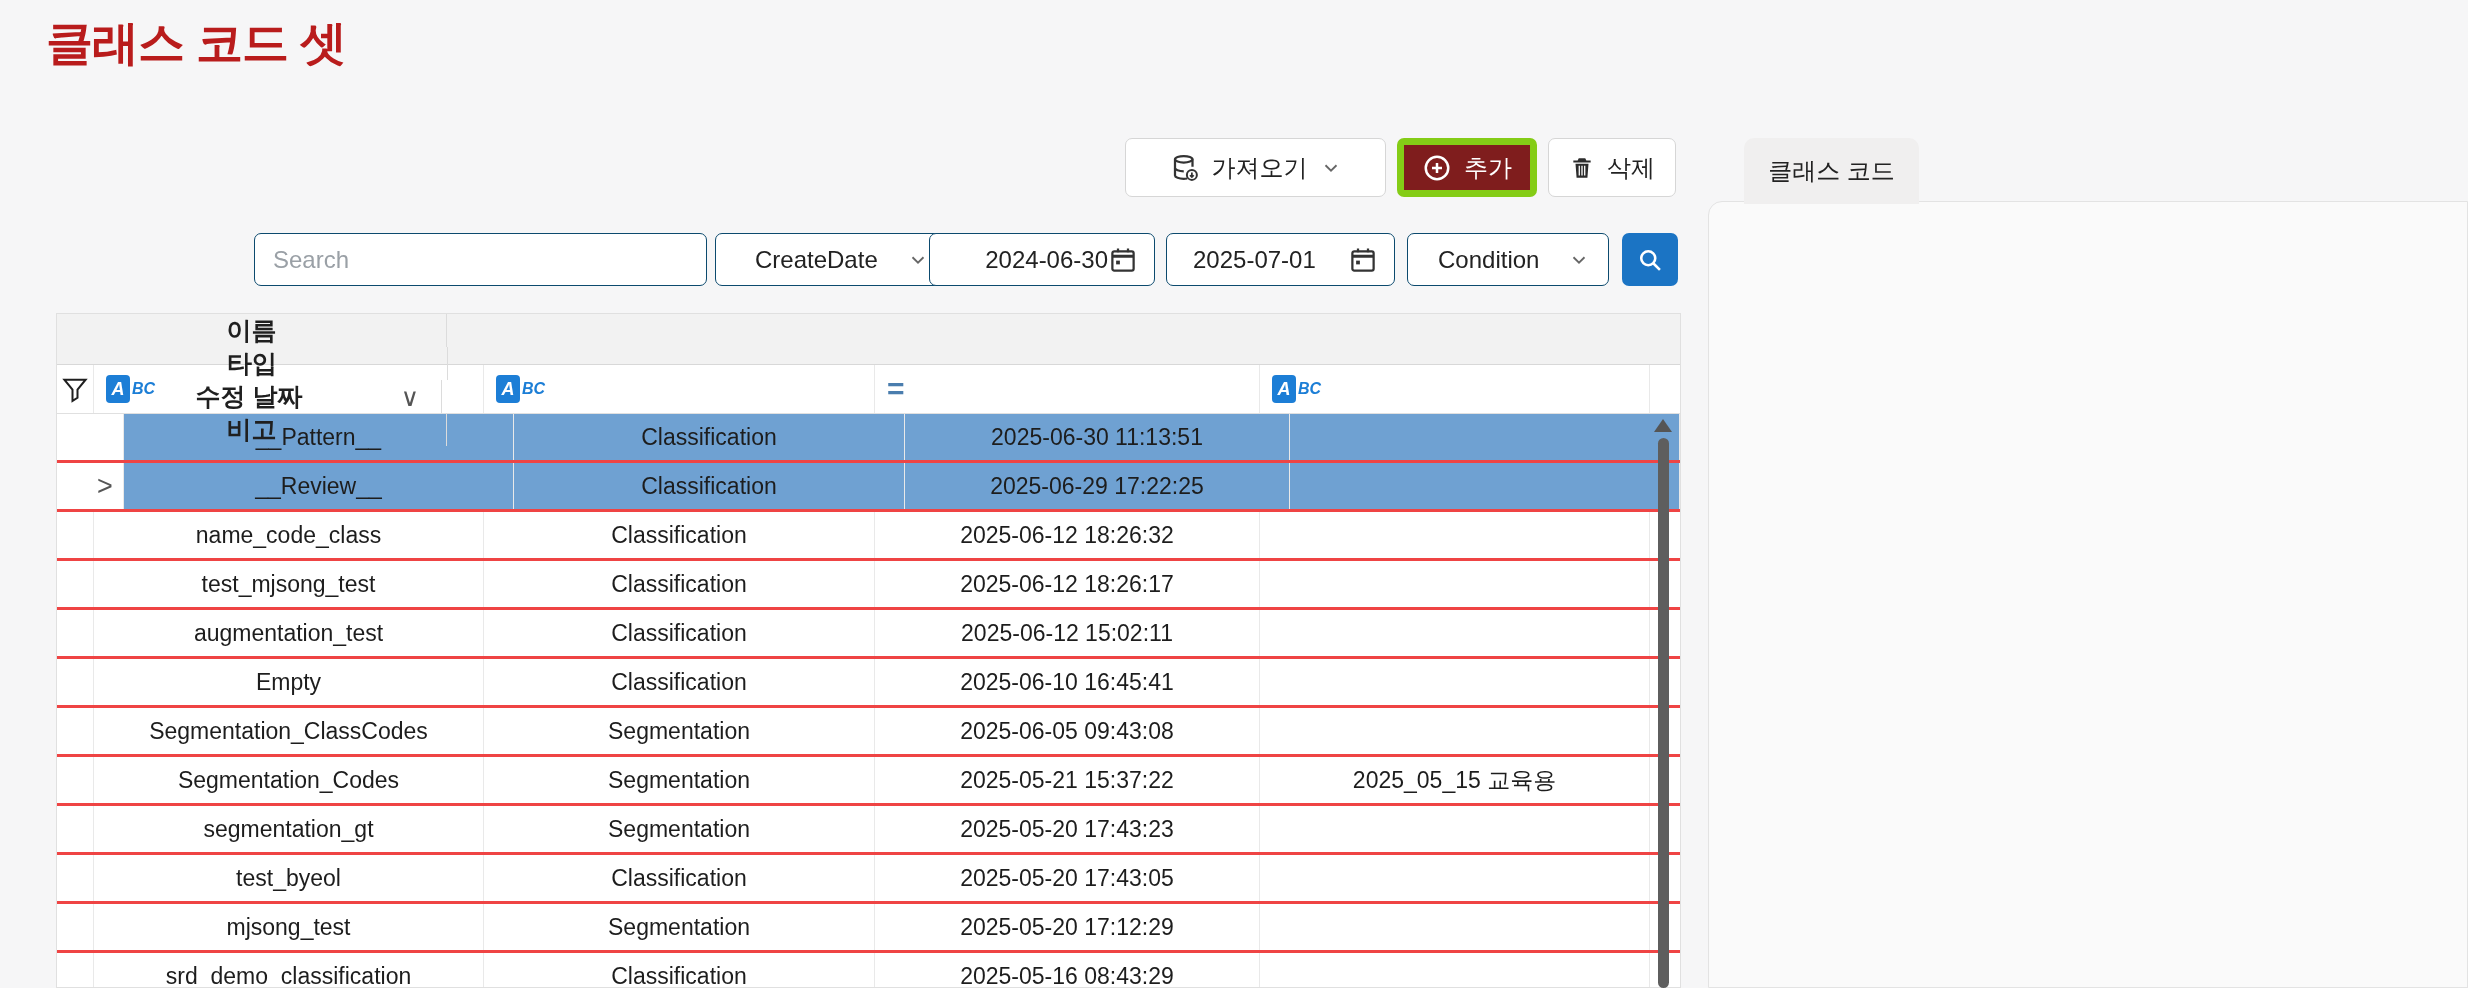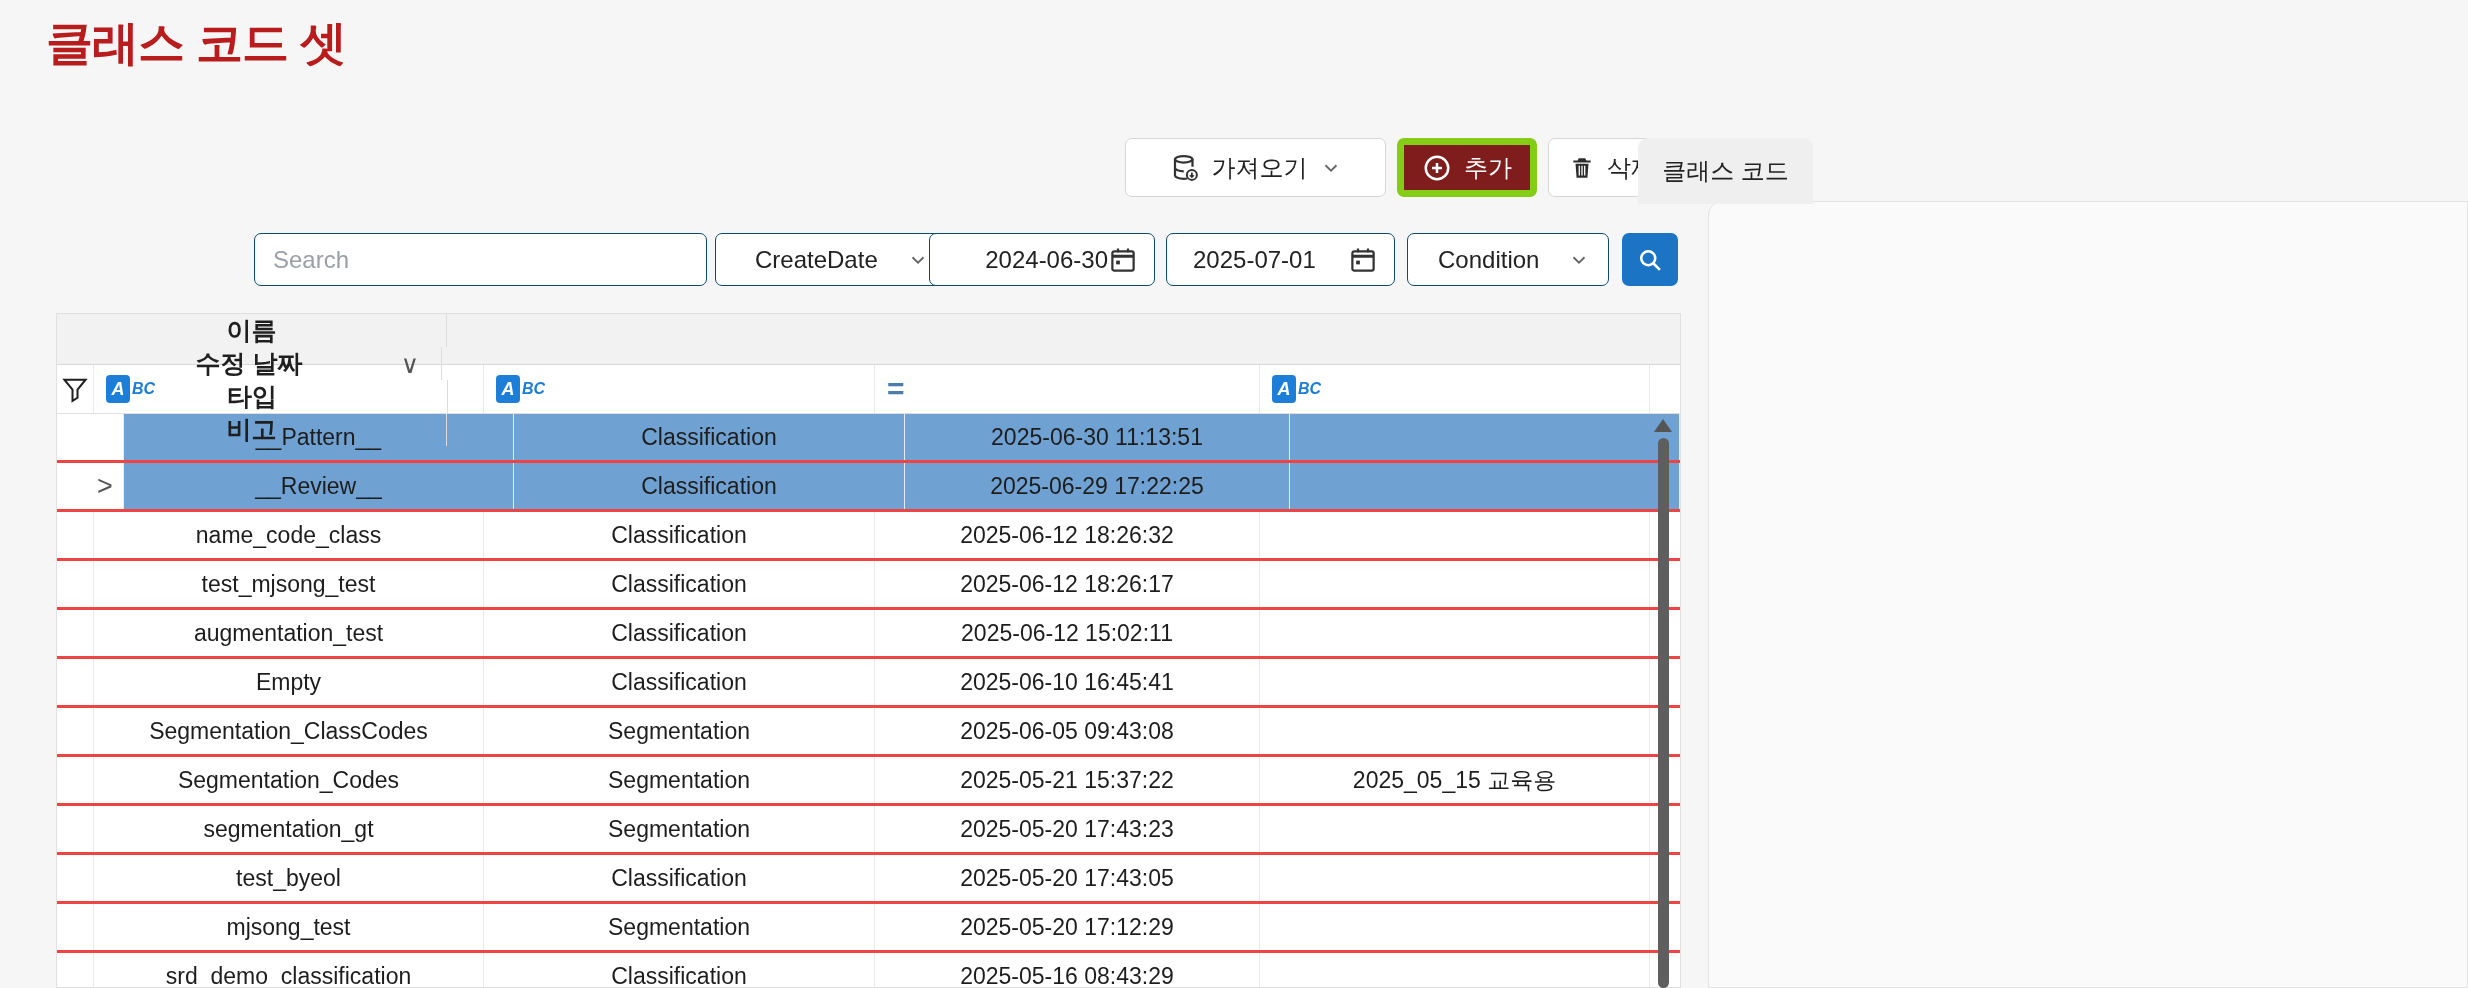--- a/index.html
+++ b/index.html
@@ -82,21 +82,21 @@
   .feq{color:#4a7dae;font-size:30px;font-weight:700;line-height:0;}
 
   .sort-ind{position:absolute;right:22px;top:50%;transform:translateY(-50%);font-weight:400;color:#555;}
 
   
   .sb-arrow{position:absolute;left:1654px;top:419px;width:0;height:0;border-left:9px solid transparent;
             border-right:9px solid transparent;border-bottom:13px solid #555;}
   .sb-thumb{position:absolute;left:1658px;top:438px;width:11px;height:550px;background:#5e5e5e;border-radius:6px;}
 
   
-  .tab{position:absolute;left:1638px;top:138px;width:175px;height:66px;background:#f0efef;
+  .tab{position:absolute;left:1744px;top:138px;width:175px;height:66px;background:#f0efef;
        border-radius:10px 10px 0 0;display:flex;align-items:center;justify-content:center;
        font-size:24px;color:#222;z-index:3;cursor:pointer;}
   .card{position:absolute;left:1708px;top:201px;width:760px;height:787px;background:#fafafa;
         border:1px solid #e3e3e3;border-radius:14px 0 0 0;box-sizing:border-box;z-index:1;}
 
   svg{flex:none;}
 </style>
 </head>
 <body>
 
@@ -177,26 +177,26 @@
         <path d="M15 15l5.5 5.5"></path>
     </svg>
   </button>
 
   <div class="grid" id="left-grid">
     <div class="grow ghead">
       <div class="gcell lc0"></div>
       <div class="gcell lc1">
           <span>이름</span>
         </div>
+      <div class="gcell lc2">
+          <span>타입</span>
+        </div>
       <div class="gcell lc3">
           <span>수정 날짜</span>
         <span class="sort-ind">∨</span>
-        </div>
-      <div class="gcell lc2">
-          <span>타입</span>
         </div>
       <div class="gcell lc4">
           <span>비고</span>
         </div>
       <div class="gcell lc5"></div>
     </div>
     <div class="grow gfilter">
       <div class="gcell lc0 handle">
         <svg width="30" height="30" viewBox="0 0 24 24" fill="none" stroke="#1f1f1f" stroke-width="1.6">
           <path d="M3.5 4.5h17l-6.5 8v6.5l-4 2.5v-9l-6.5-8z"></path>

